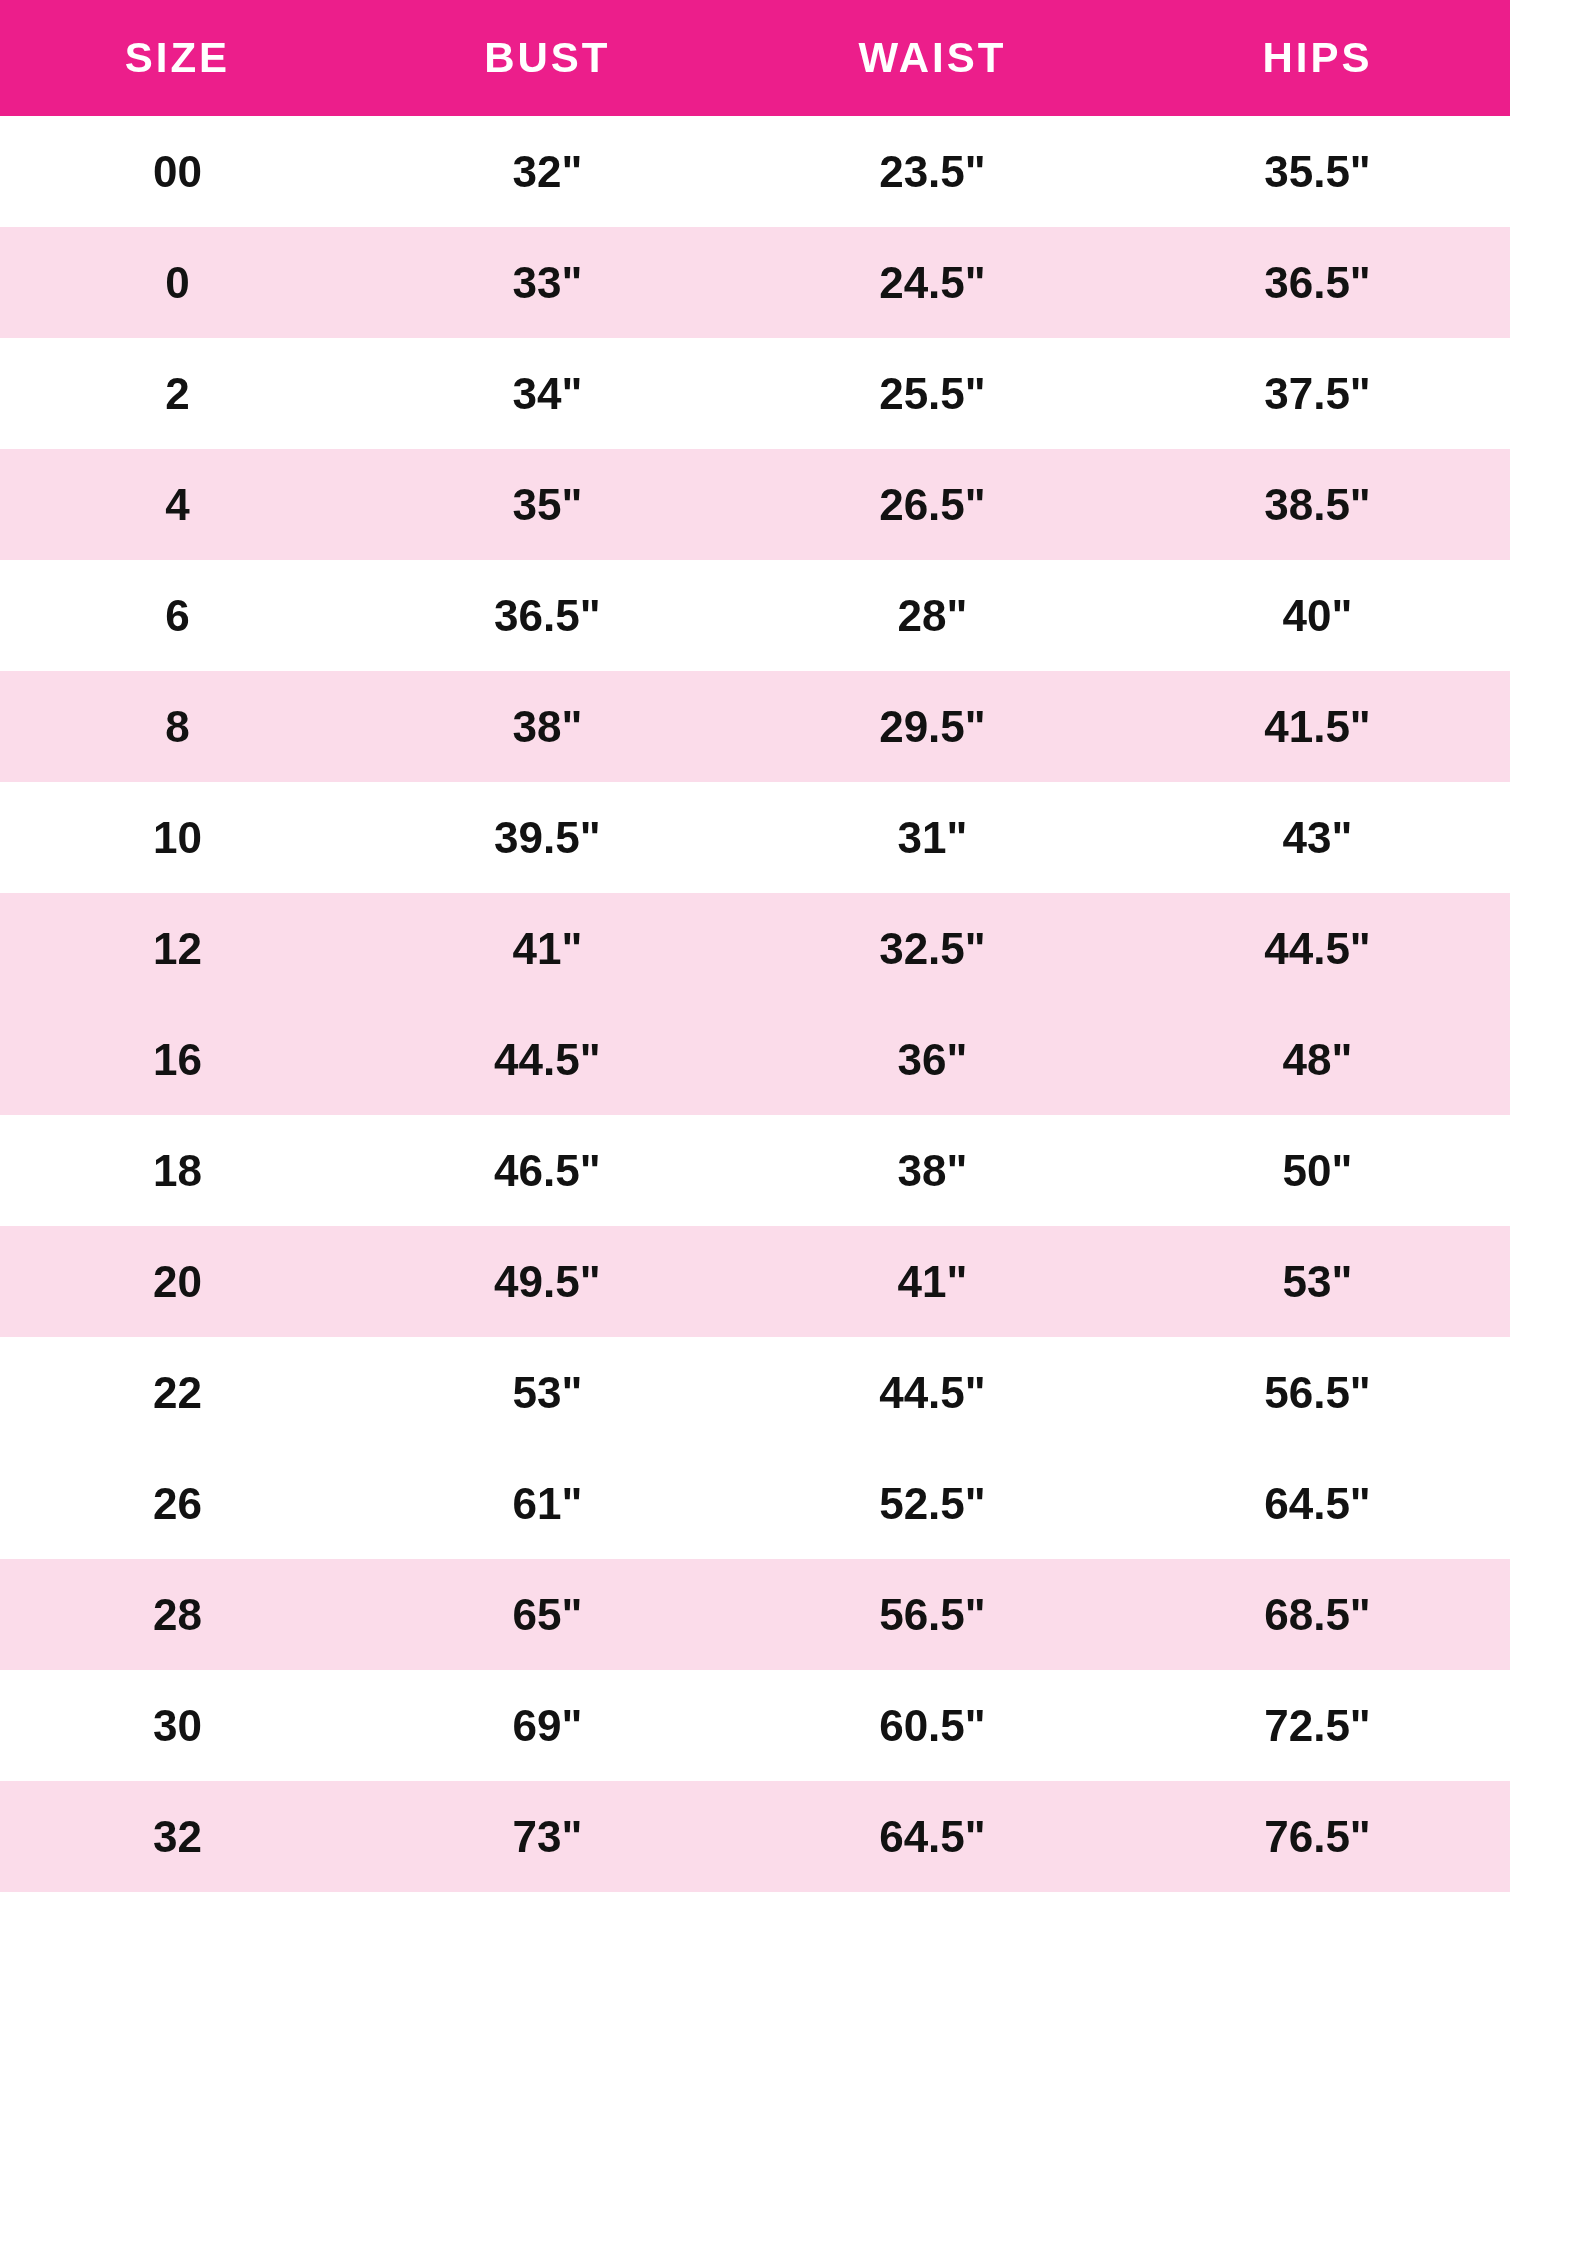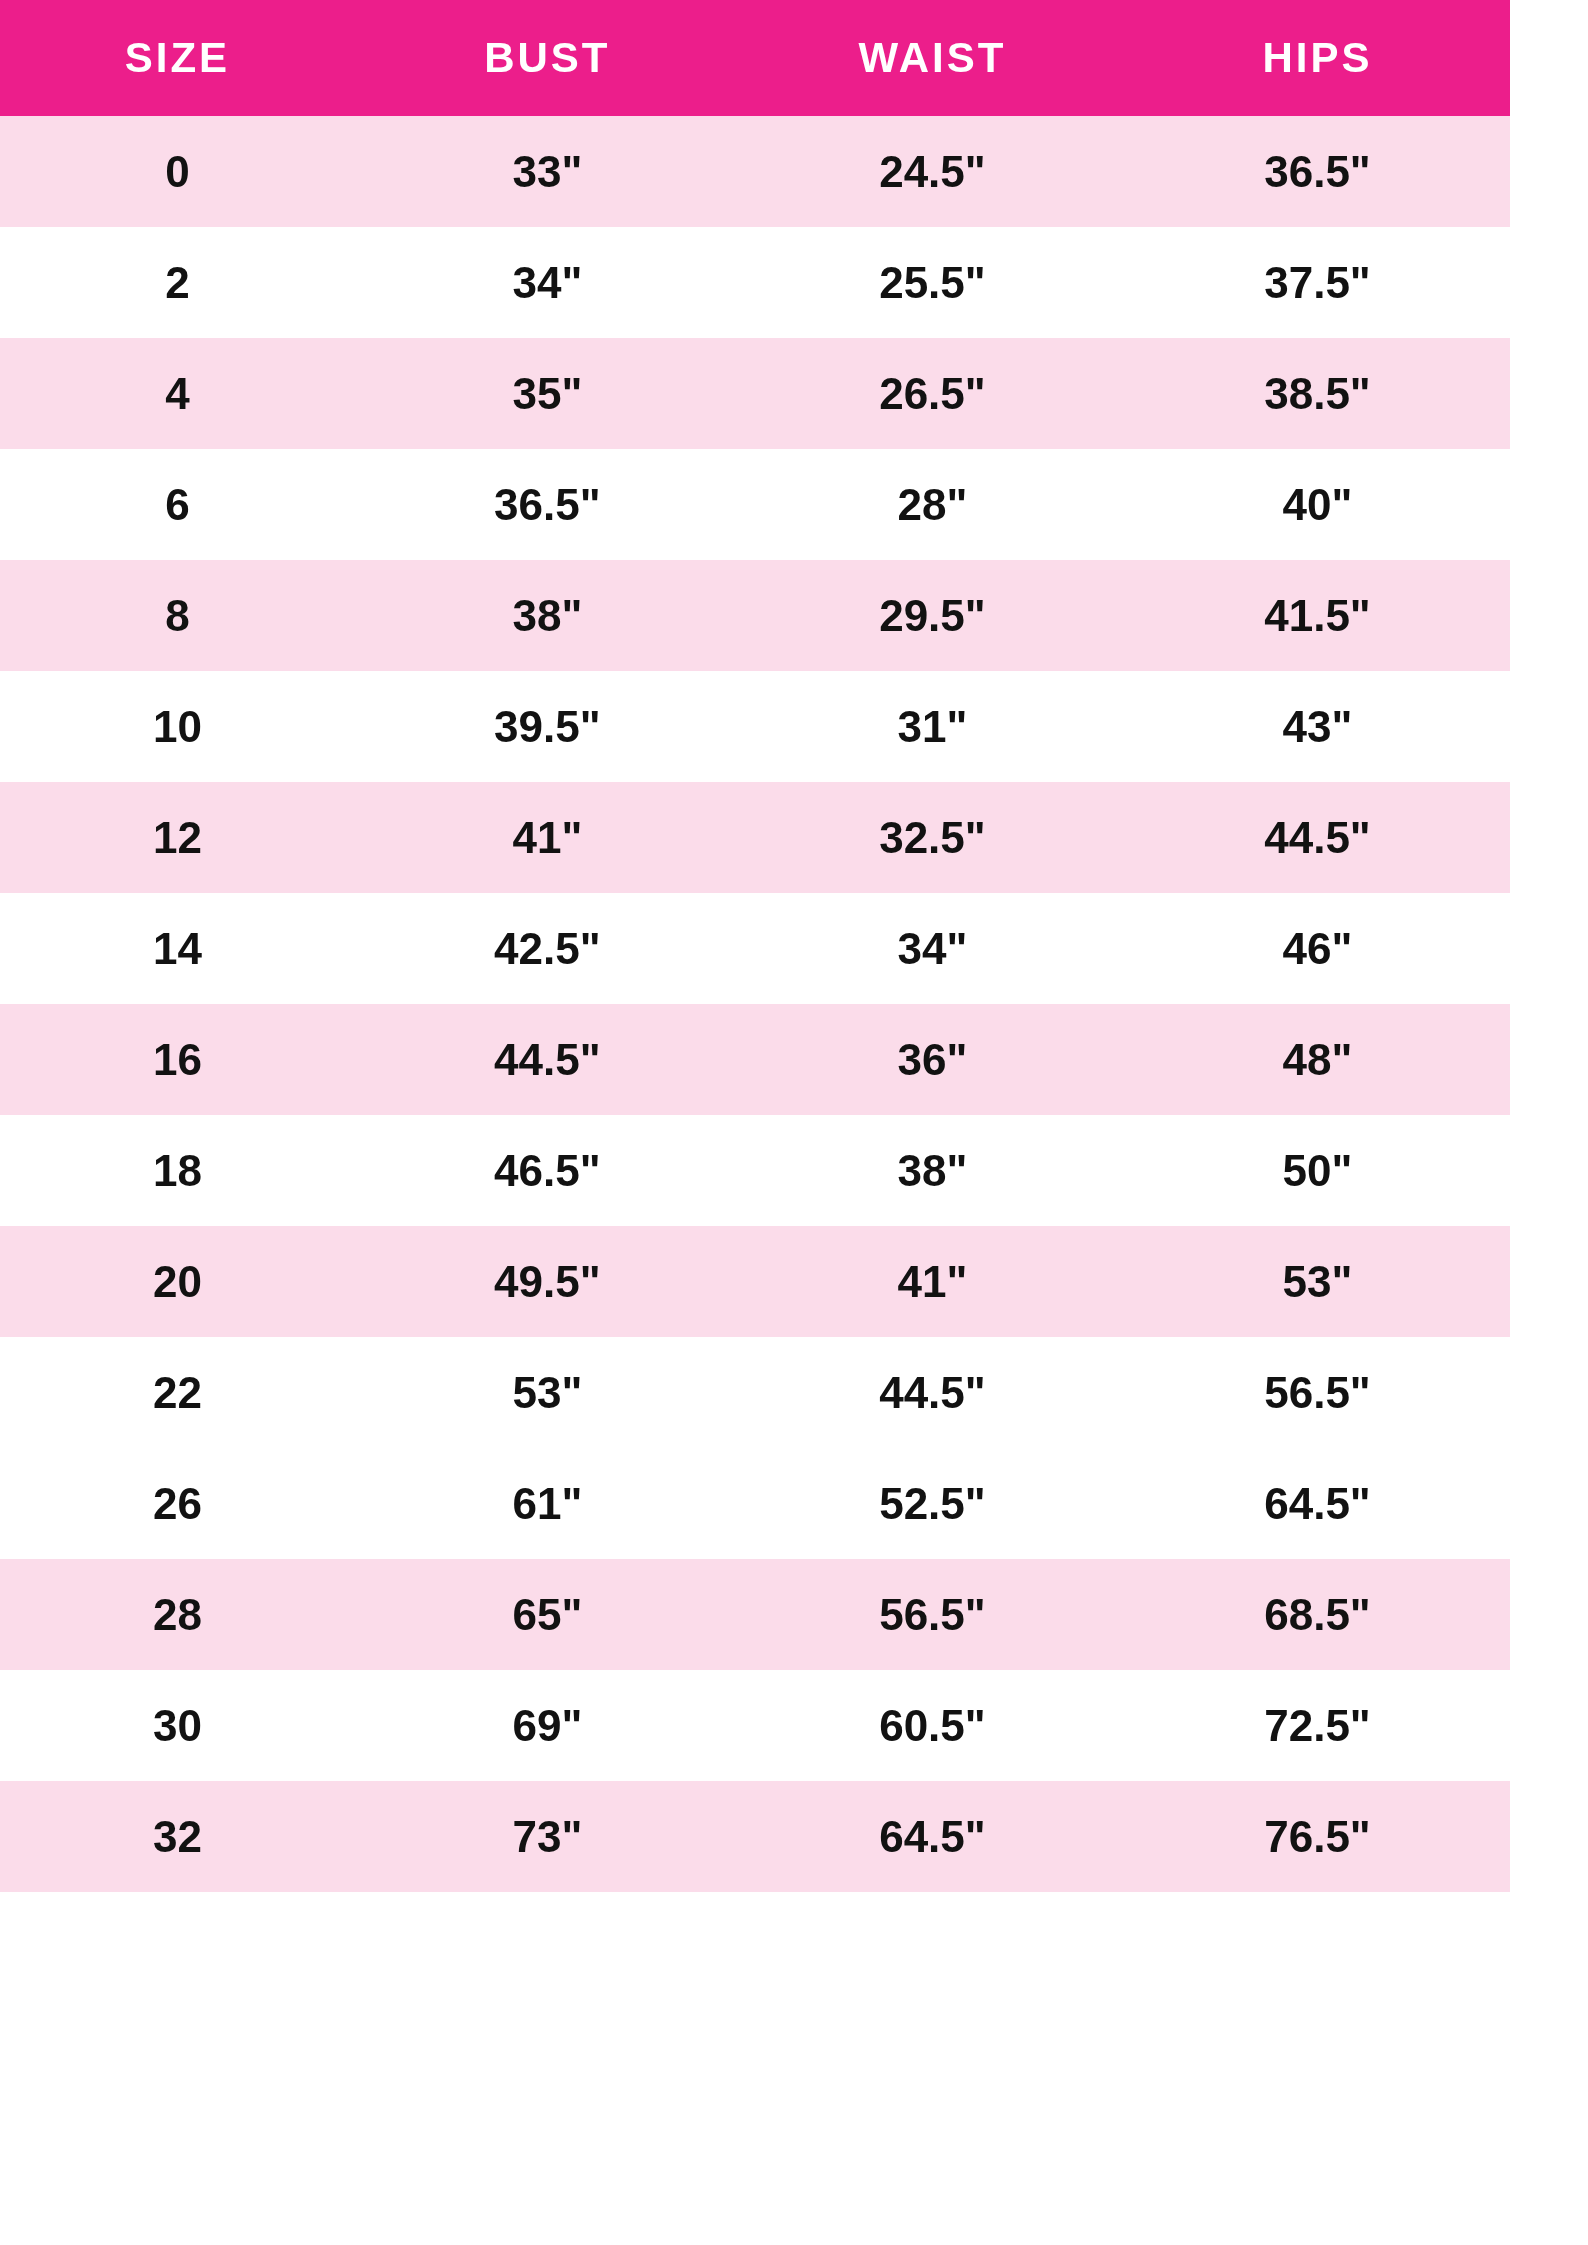--- a/index.html
+++ b/index.html
@@ -139,20 +139,26 @@
     </colgroup>
     <thead>
       <tr>
         <th>SIZE</th>
         <th>BUST</th>
         <th>WAIST</th>
         <th>HIPS</th>
       </tr>
     </thead>
     <tbody>
+      <tr class="odd">
+        <td class="size-cell">00</td>
+        <td>32"</td>
+        <td>23.5"</td>
+        <td>35.5"</td>
+      </tr>
       <tr class="even">
         <td class="size-cell">0</td>
         <td>33"</td>
         <td>24.5"</td>
         <td>36.5"</td>
       </tr>
       <tr class="odd">
         <td class="size-cell">2</td>
         <td>34"</td>
         <td>25.5"</td>
@@ -181,26 +187,20 @@
         <td>39.5"</td>
         <td>31"</td>
         <td>43"</td>
       </tr>
       <tr class="even">
         <td class="size-cell">12</td>
         <td>41"</td>
         <td>32.5"</td>
         <td>44.5"</td>
       </tr>
-      <tr class="odd">
-        <td class="size-cell">14</td>
-        <td>42.5"</td>
-        <td>34"</td>
-        <td>46"</td>
-      </tr>
       <tr class="even">
         <td class="size-cell">16</td>
         <td>44.5"</td>
         <td>36"</td>
         <td>48"</td>
       </tr>
       <tr class="odd">
         <td class="size-cell">18</td>
         <td>46.5"</td>
         <td>38"</td>

